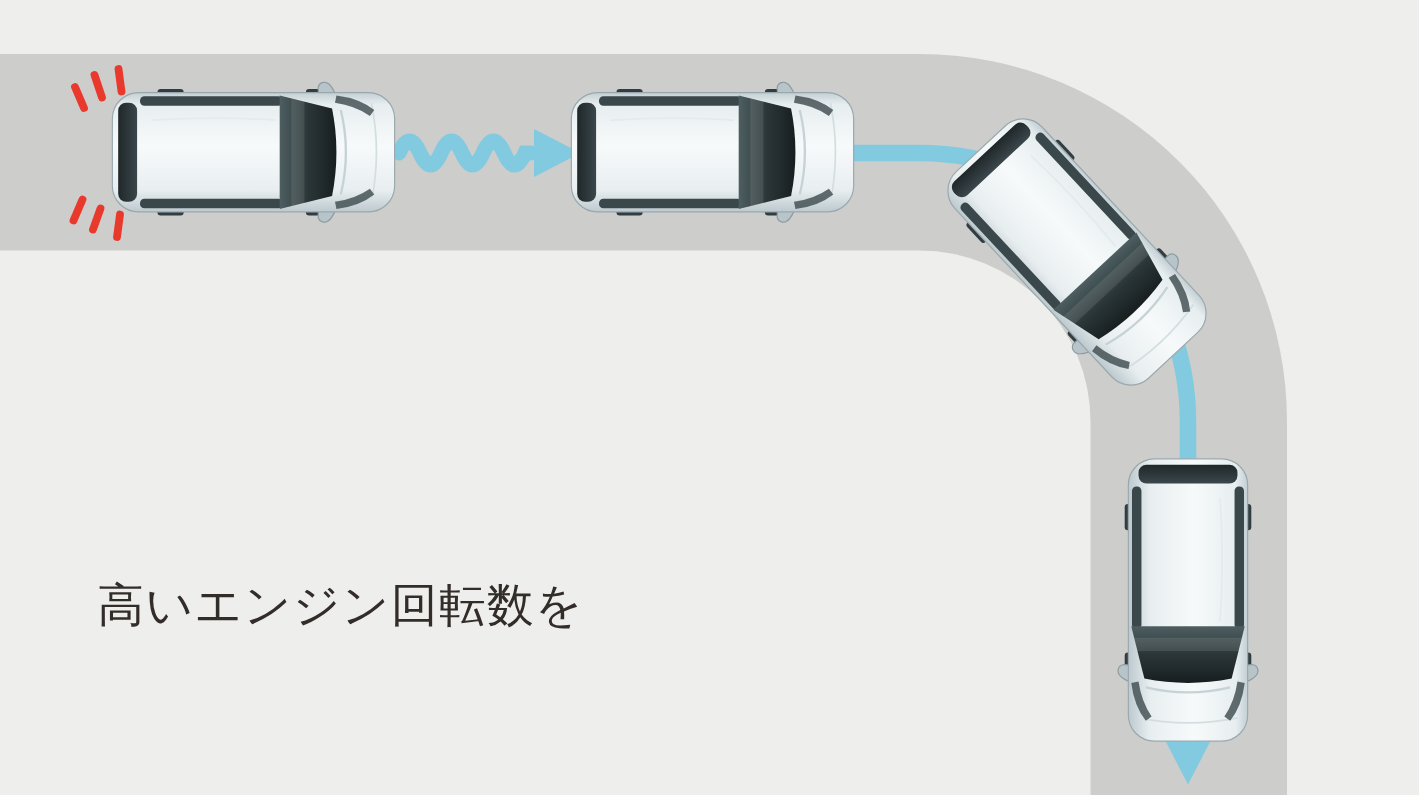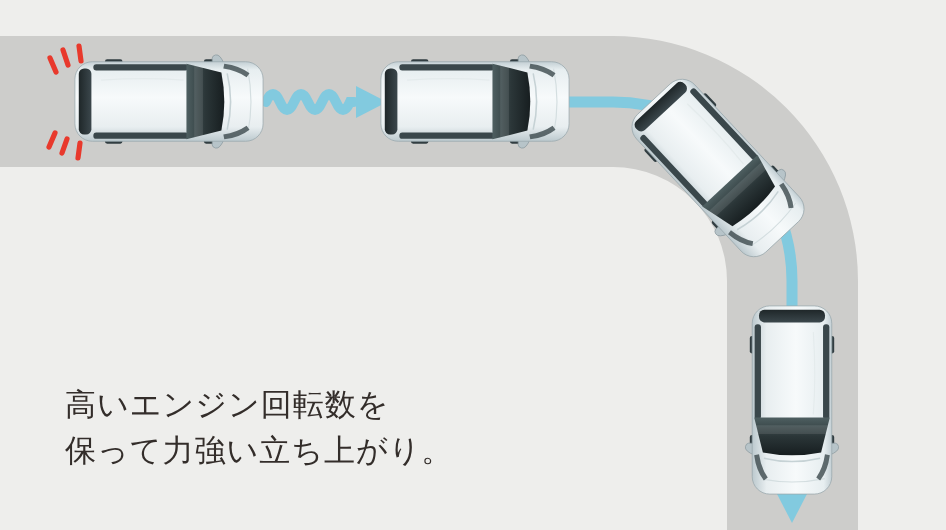--- a/index.html
+++ b/index.html
@@ -95,15 +95,14 @@
     <g transform="translate(718,168) rotate(47) scale(0.97) translate(-100,-50)">
       <use href="#carShape"></use>
     </g>
     <g transform="translate(792,400) rotate(90) scale(0.97) translate(-100,-50)">
       <use href="#carShape"></use>
     </g>
   </svg>
 
   <div class="caption">
     <div>高いエンジン回転数を</div>
-    <div>保って力強い立ち上がり。</div>
   </div>
 </div>
 
 </body></html>

